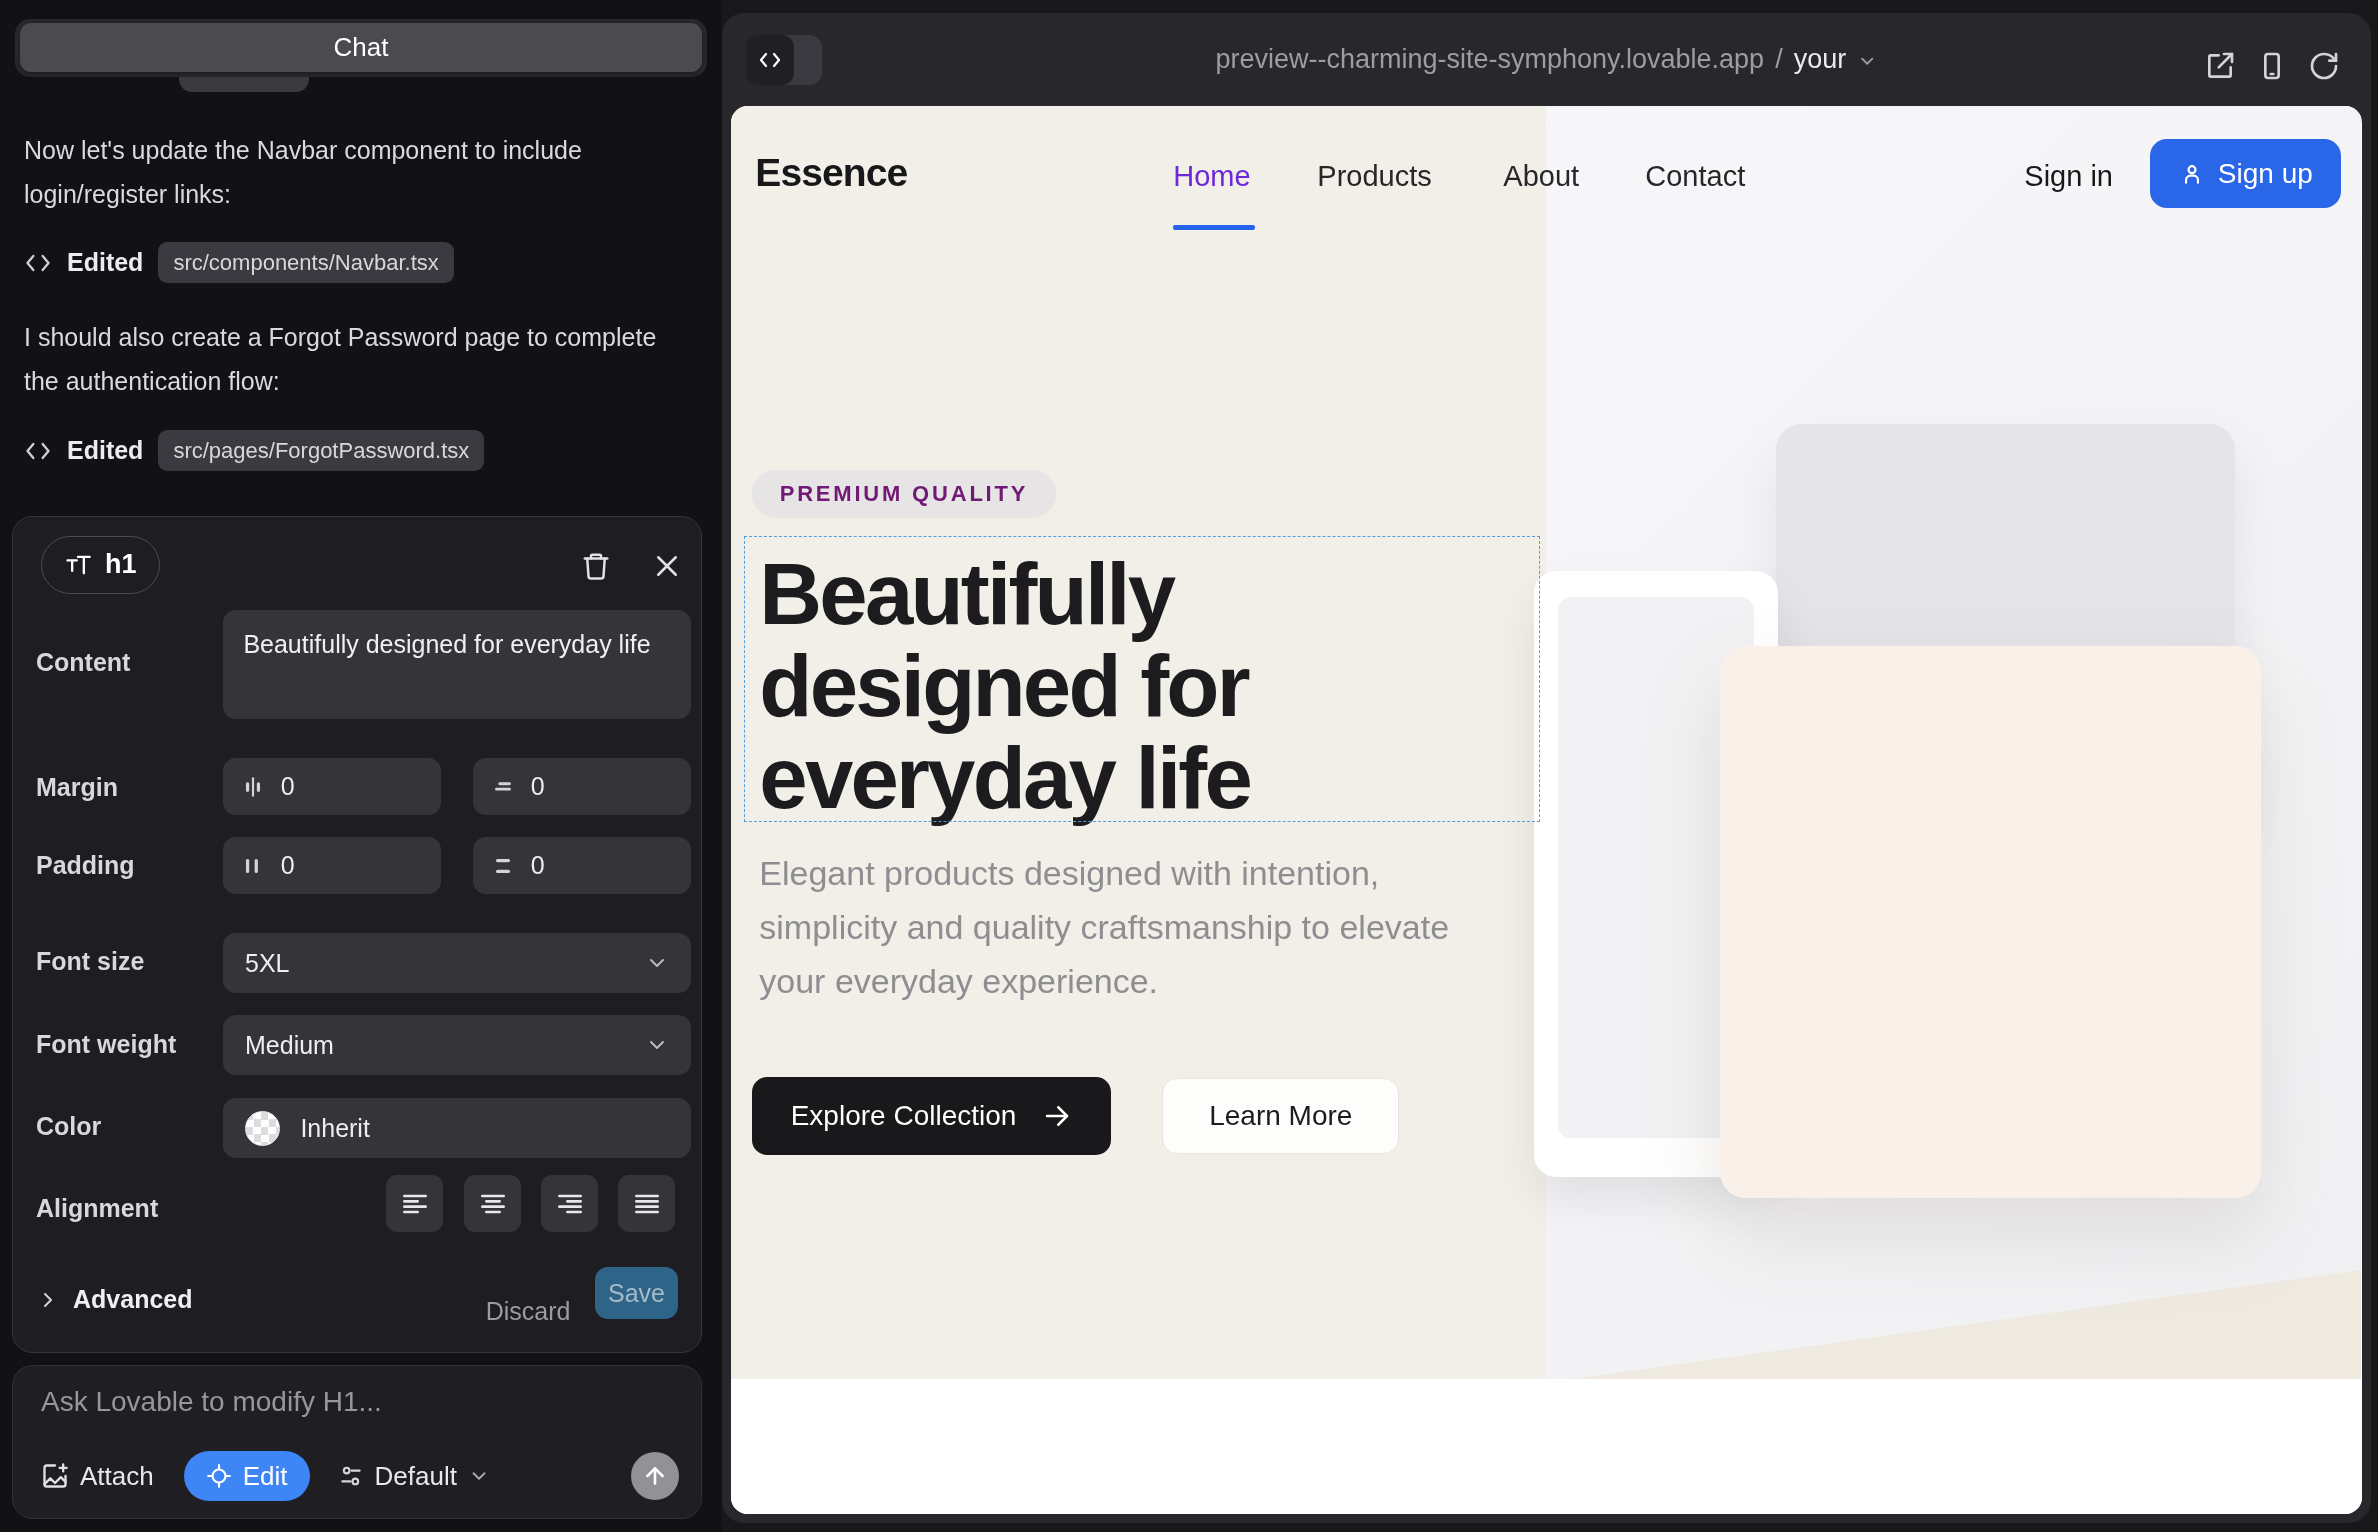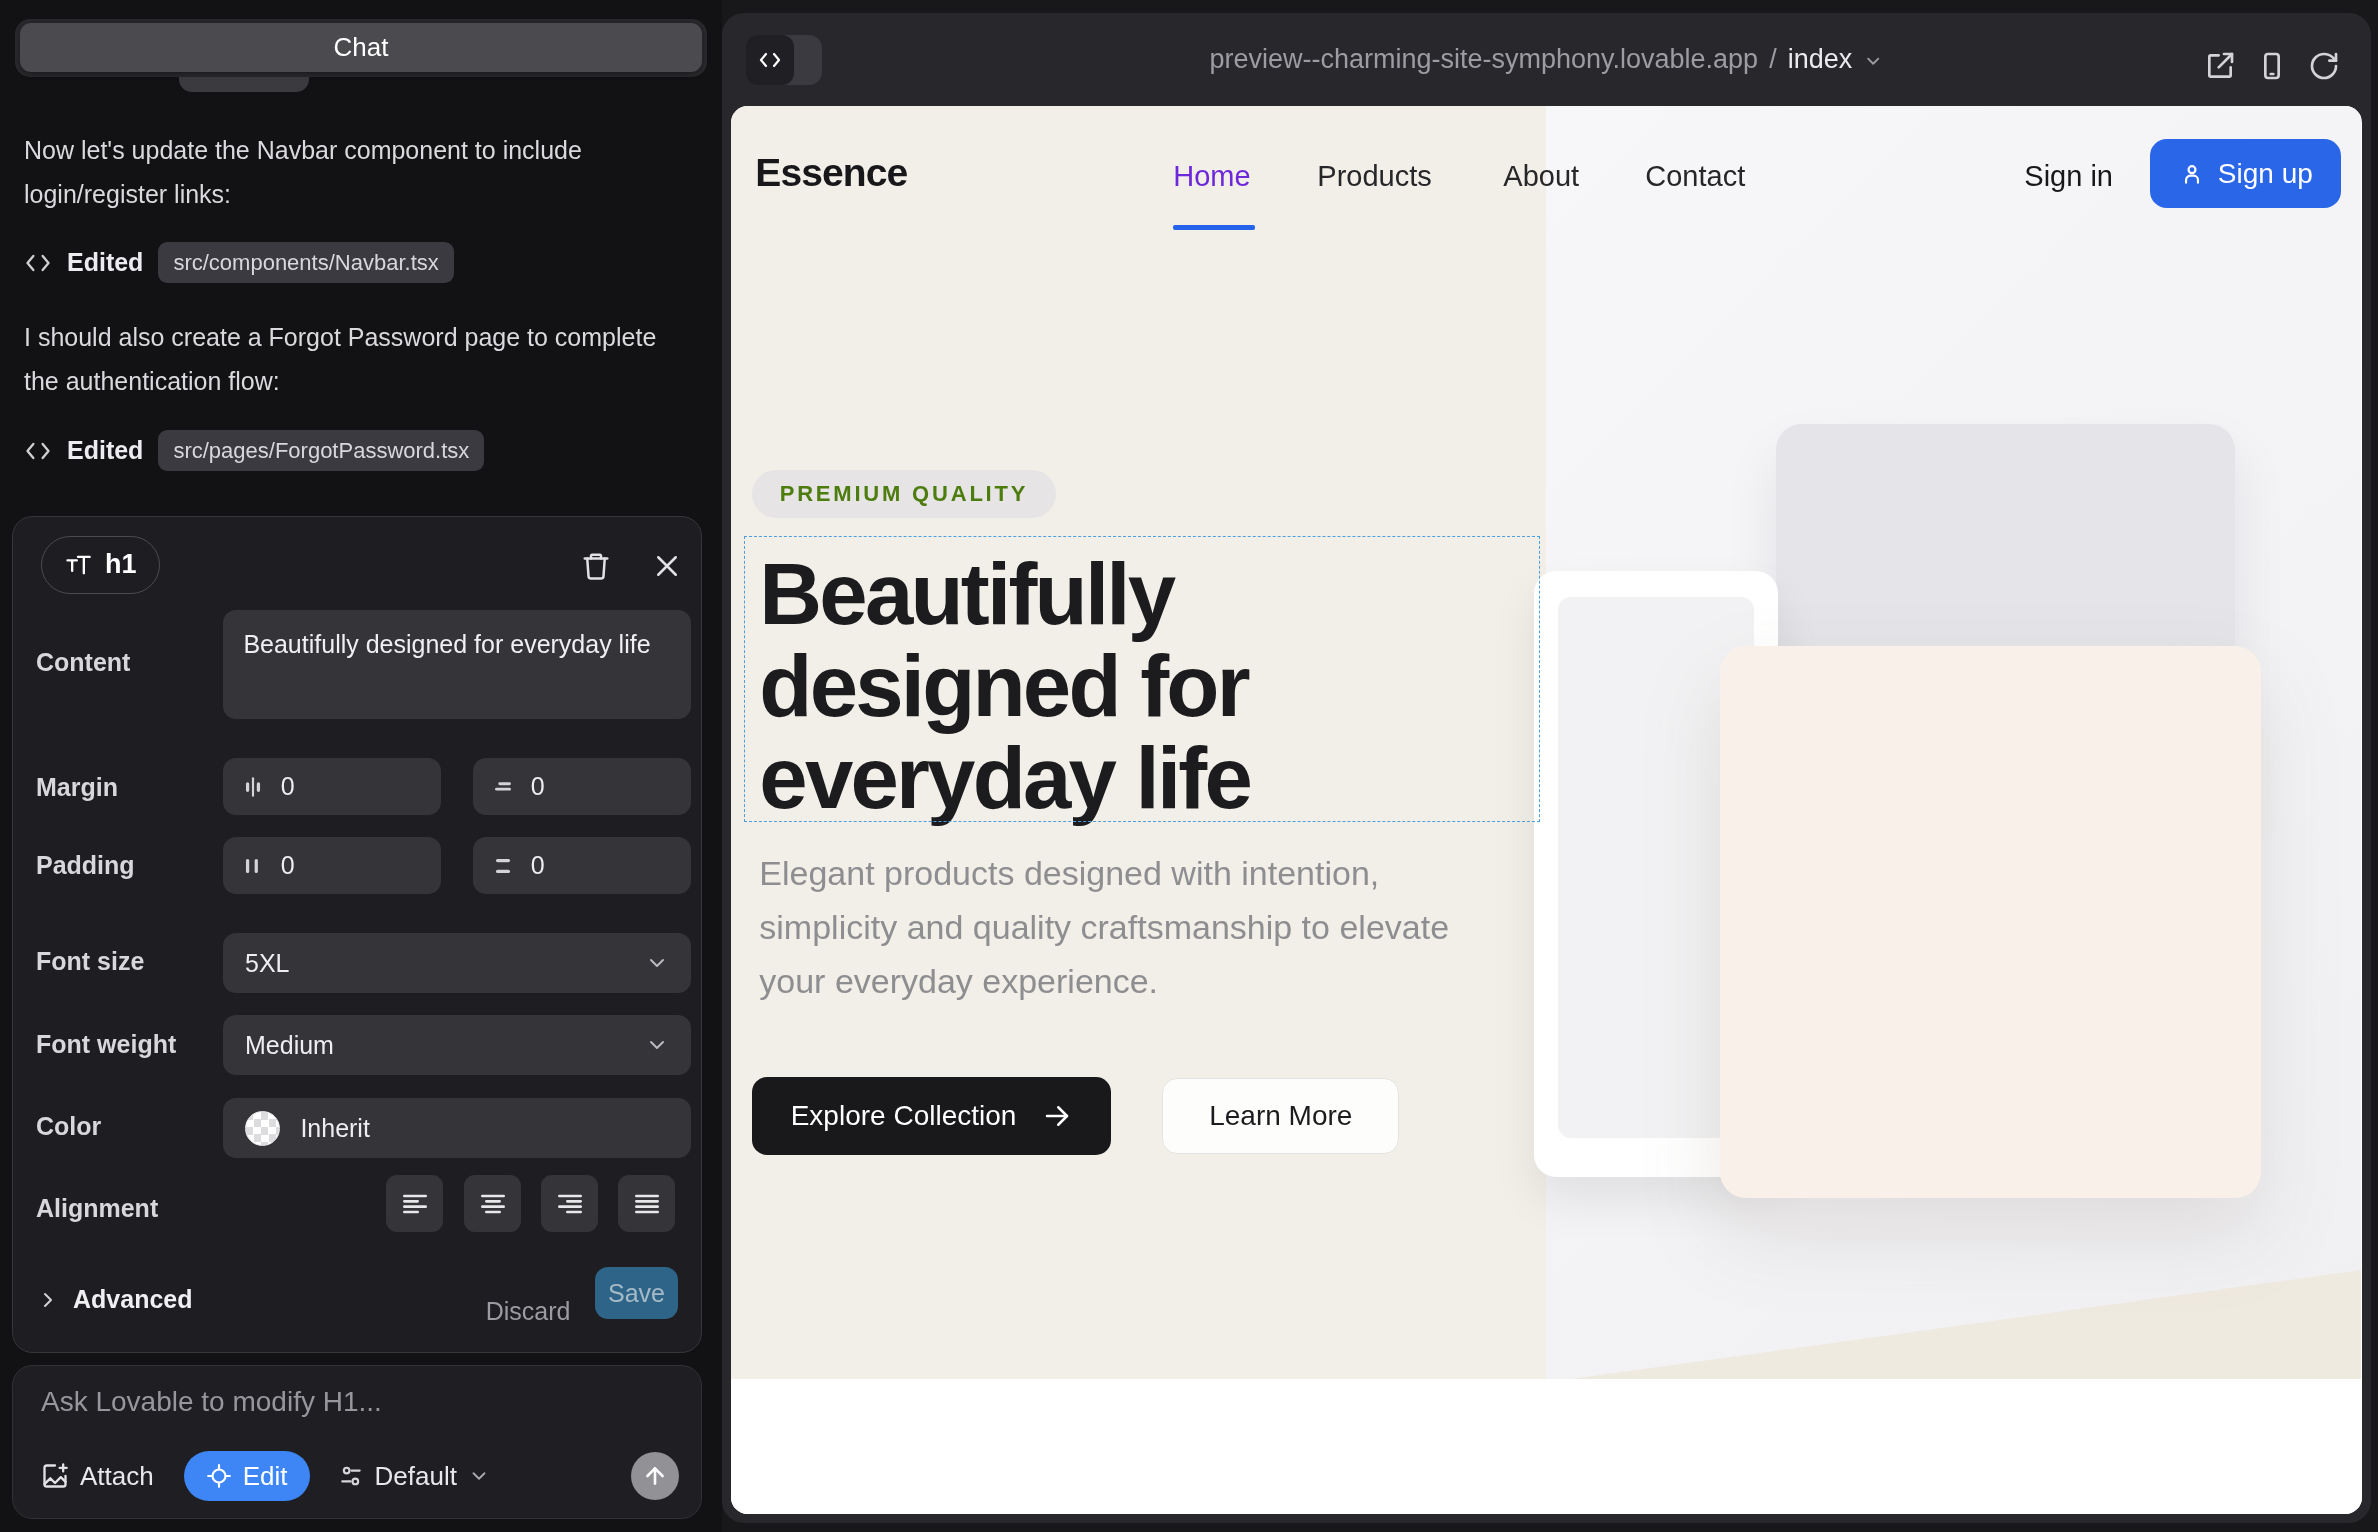--- a/index.html
+++ b/index.html
@@ -125,21 +125,21 @@
   .nav-underline { position:absolute; left:442px; top:119px; width:82px; height:4.6px; background:#2563eb;
                    border-radius:1.9px; }
   .signin { position:absolute; left:1293px; top:54px; font-size:29px; color:#18181b; cursor:pointer;
             background:none; border:none; font-family:"Liberation Sans", sans-serif; }
   .signup { position:absolute; left:1419px; top:33px; width:191px; height:69px; background:#2a66e8; border:none;
             border-radius:16.7px; display:flex; align-items:center; justify-content:center; gap:13px; color:#fff;
             font-size:28px; cursor:pointer; font-family:"Liberation Sans", sans-serif; }
 
   .badge { position:absolute; left:20.4px; top:364px; height:48px; padding:0 28px; background:#e6e4e5;
            border-radius:927px; display:flex; align-items:center; font-size:22px; letter-spacing:2.8px;
-           font-weight:600; color:#4d7c0f; }
+           font-weight:600; color:#701a75; }
   .sel-box { position:absolute; left:13px; top:430px; width:796px; height:286px; border:1.9px dashed #4e9fe0;
              z-index:9; pointer-events:none; }
   .hero-h1 { position:absolute; left:28px; top:442px; width:788px; font-size:87px; line-height:92px;
              font-weight:600; letter-spacing:-2.8px; color:#1c1c1e; z-index:8; }
   .hero-p { position:absolute; left:28px; top:740px; width:751px; font-size:34px; line-height:54px;
             color:#8e8e91; }
   .cta-dark { position:absolute; left:20.4px; top:971px; height:78px; padding:0 39px; background:#19191c;
               border:none; border-radius:15px; display:flex; align-items:center; gap:26px; color:#fff;
               font-size:28px; cursor:pointer; font-family:"Liberation Sans", sans-serif; }
   .cta-light { position:absolute; left:431px; top:972px; width:237px; height:76px; background:#fdfdfc;
@@ -353,21 +353,21 @@
         <svg width="24" height="24" viewBox="0 0 24 24" fill="none" stroke="currentColor" stroke-width="2.2" stroke-linecap="round" stroke-linejoin="round">
             <polyline points="8 6 3 12 8 18"></polyline>
             <polyline points="16 6 21 12 16 18"></polyline>
           </svg>
       </div>
     </div>
 
     <div class="urlbar">
       <span class="url-domain">preview--charming-site-symphony.lovable.app</span>
       <span class="url-sep">/</span>
-      <span class="url-page">index</span>
+      <span class="url-page">your</span>
       <svg width="20.4" height="20.4" viewBox="0 0 24 24" fill="none" stroke="currentColor" stroke-width="2.2" stroke-linecap="round" stroke-linejoin="round">
           <polyline points="6 9 12 15 18 9"></polyline>
         </svg>
     </div>
 
     <button class="top-ic ext">
       <svg width="32" height="32" viewBox="0 0 24 24" fill="none" stroke="currentColor" stroke-width="2" stroke-linecap="round" stroke-linejoin="round">
           <path d="M20 13v6a1 1 0 0 1-1 1H5a1 1 0 0 1-1-1V5a1 1 0 0 1 1-1h6"></path>
           <path d="M11 13L21 3"></path>
           <path d="M15 3h6v6"></path>

